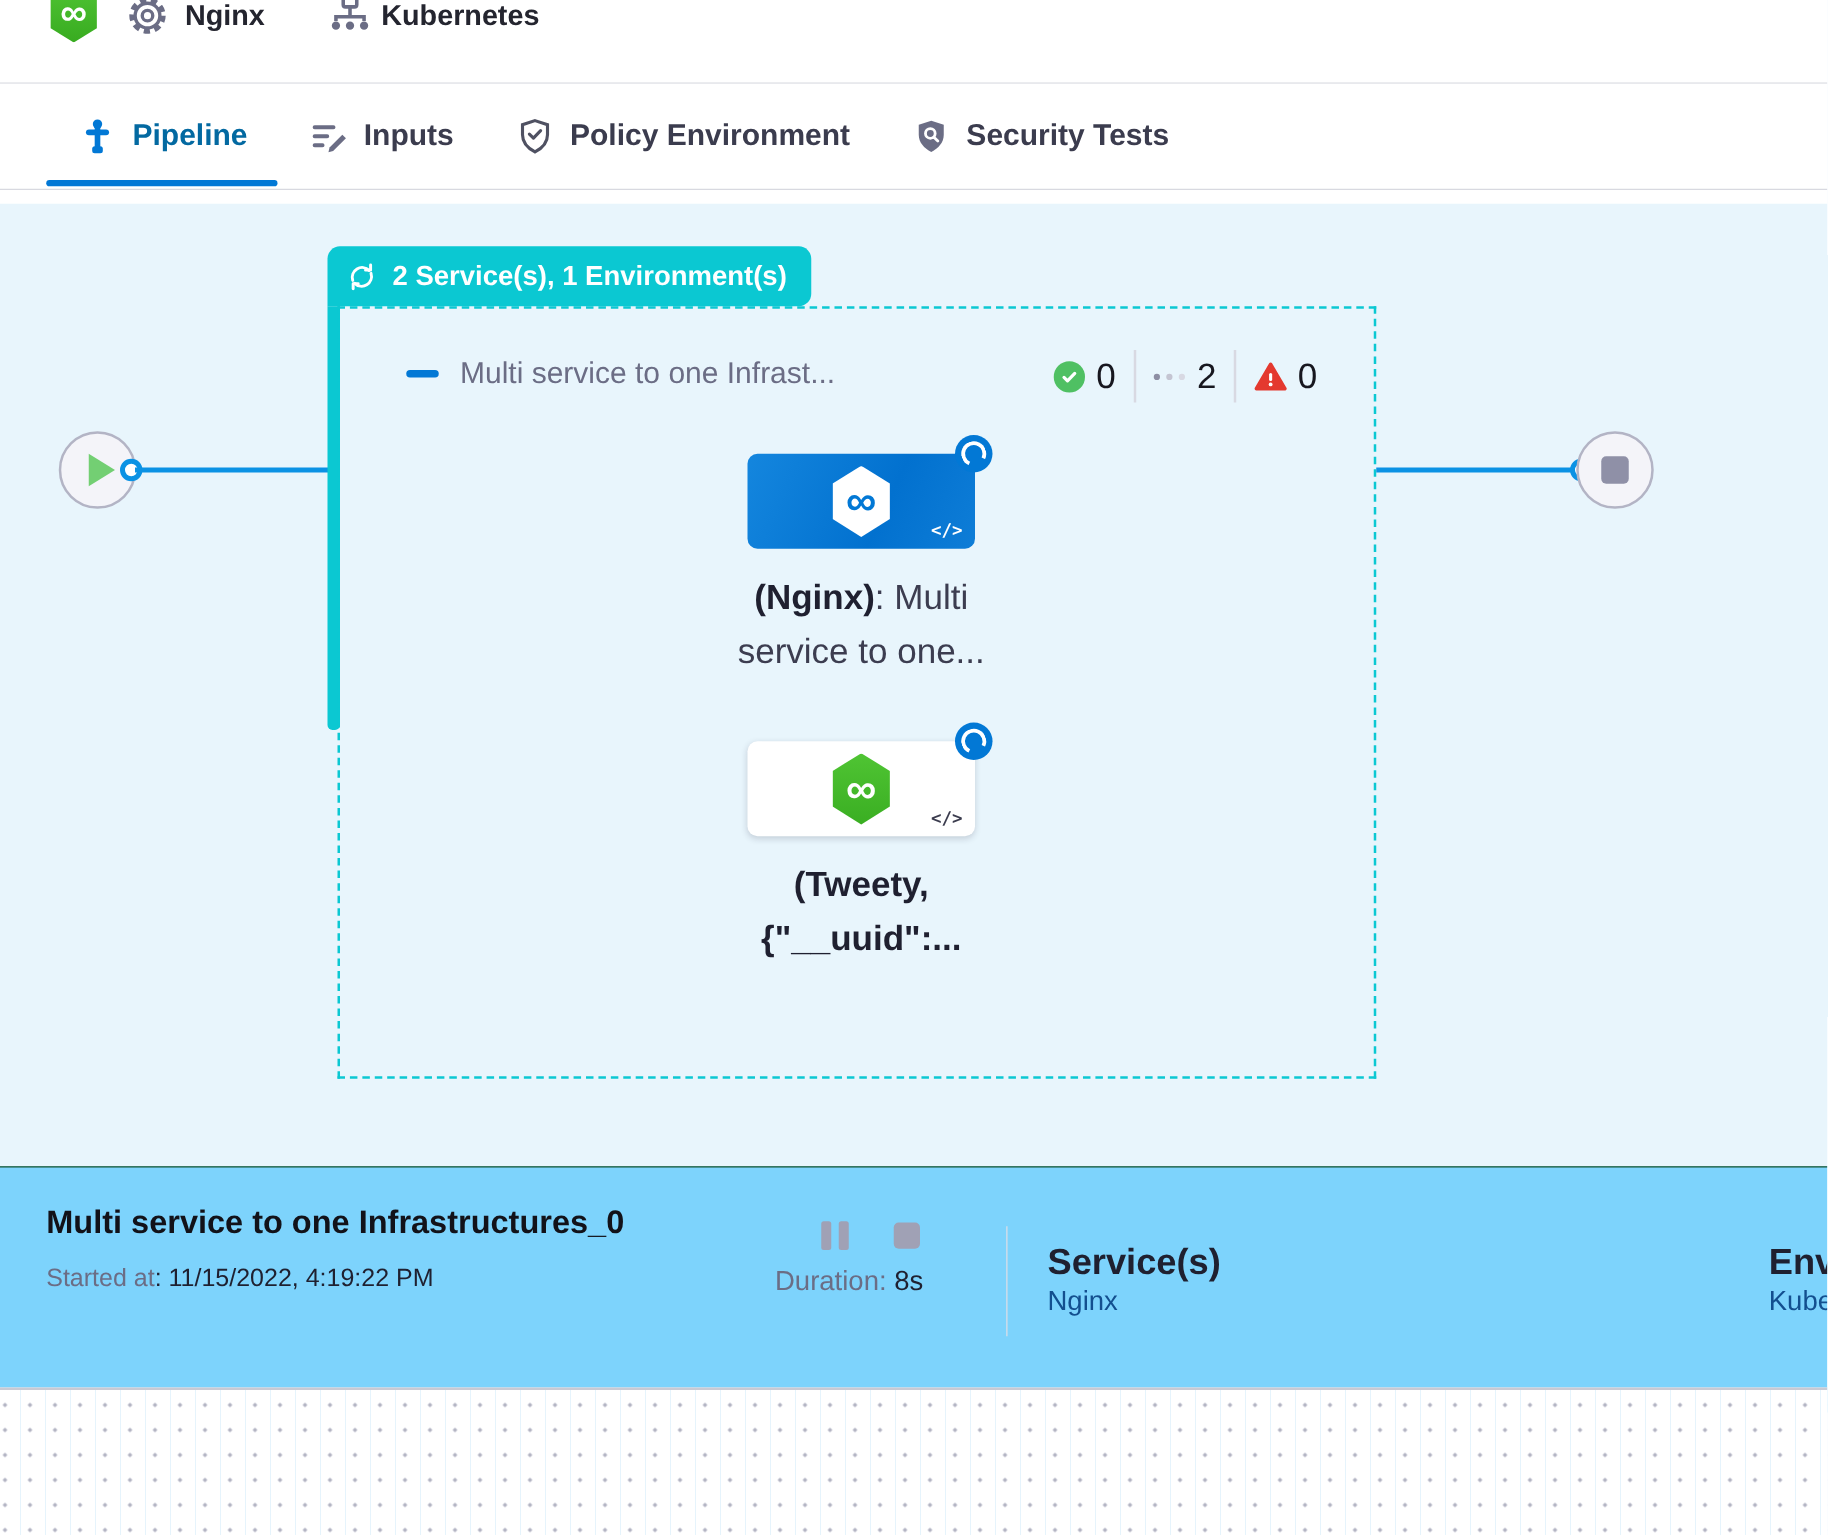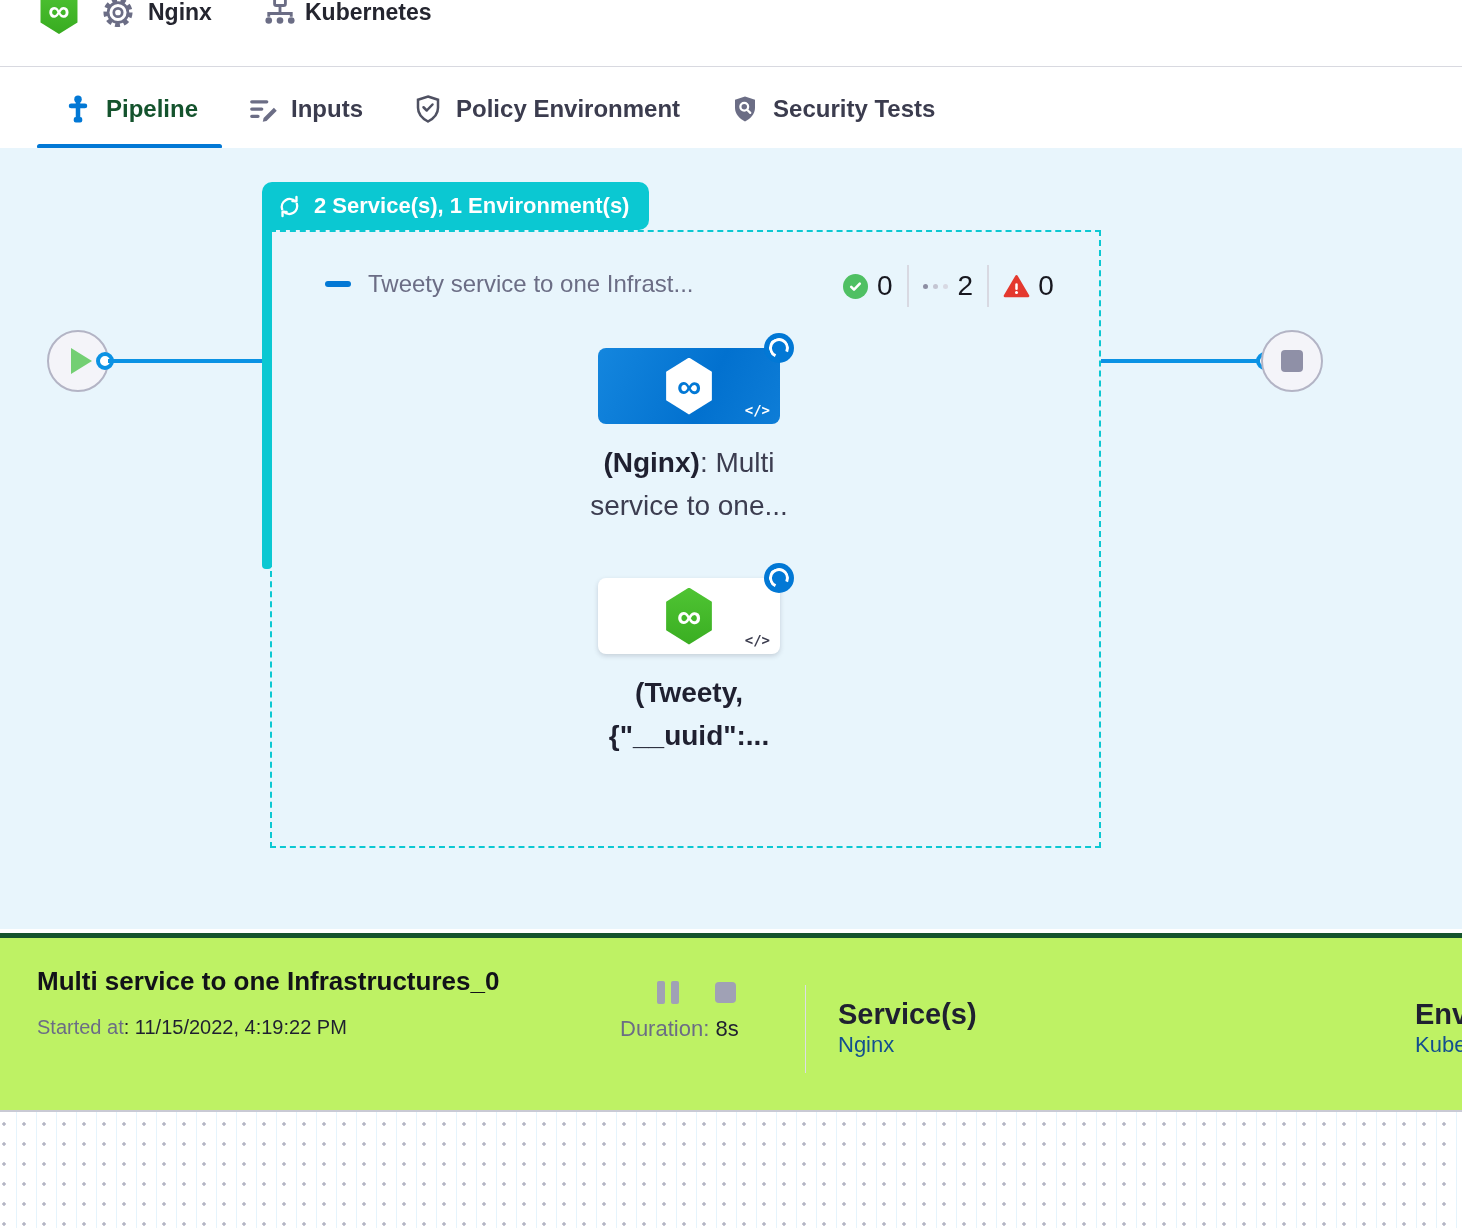--- a/index.html
+++ b/index.html
@@ -18,25 +18,25 @@
 
   .hex { display:flex; align-items:center; justify-content:center;
          clip-path:polygon(50% 0,94% 25%,94% 75%,50% 100%,6% 75%,6% 25%); }
   .hex span { font-weight:700; line-height:1; }
 
   
   .tabbar { position:absolute; left:0; top:67px; width:100%; height:85px; background:#fff; border-bottom:1px solid #d8d9e0; }
   .tabs { display:flex; align-items:center; height:100%; padding-left:63px; gap:50px; }
   .tab { display:flex; align-items:center; gap:13px; font-size:24px; font-weight:600; color:#3b3c4e; cursor:pointer; }
   .tab .ticon { width:30px; height:30px; flex:0 0 auto; }
-  .tab.active { color:#14532d; }
+  .tab.active { color:#0369a1; }
   .tab-underline { position:absolute; left:37px; bottom:2px; width:185px; height:5px; background:#0278d5; border-radius:4px; }
 
   
-  .canvas { position:absolute; left:0; top:148px; width:100%; height:781px; background:#e8f5fc; overflow:hidden; }
+  .canvas { position:absolute; left:0; top:163px; width:100%; height:781px; background:#e8f5fc; overflow:hidden; }
 
   .node-circle { position:absolute; width:62px; height:62px; border-radius:50%;
                  background:#f4f4f9; border:2px solid #b3b4c5; display:flex; align-items:center; justify-content:center; }
   .play-tri { width:0; height:0; border-left:21px solid #73cf73; border-top:13px solid transparent; border-bottom:13px solid transparent; margin-left:7px; }
   .stop-sq { width:22px; height:22px; border-radius:4px; background:#8f90a7; }
 
   .conn-dot { position:absolute; width:18px; height:18px; border-radius:50%; background:#fff; border:4px solid #0b92e4; }
   .conn-line { position:absolute; height:4px; background:#0b92e4; }
 
   .group-badge { position:absolute; left:262px; top:34px; height:48px; display:flex; align-items:center; gap:11px;
@@ -77,21 +77,21 @@
              display:flex; align-items:center; justify-content:center; }
   .spinner i { display:block; width:20px; height:20px; border-radius:50%;
                border:3px solid #fff; border-bottom-color:transparent; transform:rotate(-20deg); }
   .spinner.s1 { left:764px; top:185px; }
   .spinner.s2 { left:764px; top:415px; }
 
   .node-label { position:absolute; left:539px; width:300px; text-align:center; font-size:28px; color:#3c3d50; line-height:30px; }
   .node-label b { color:#1f2030; }
 
   
-  .summary { position:absolute; left:0; top:933px; width:100%; height:197px; background:#bef264; border-top:5px solid #14532d; }
+  .summary { position:absolute; left:0; top:933px; width:100%; height:197px; background:#7dd3fc; border-top:1px solid #14532d; }
   .sum-title { position:absolute; left:37px; top:28px; font-size:26px; font-weight:700; color:#121219; }
   .sum-row { position:absolute; left:37px; top:78px; font-size:20px; color:#1f2030; }
   .lbl-gray { color:#6b6d85; }
   .ctl { position:absolute; cursor:pointer; }
   .pause-ctl { left:657px; top:43px; display:flex; gap:6px; }
   .pause-ctl i { display:block; width:8px; height:23px; background:#a0a1b5; border-radius:2px; }
   .stop-ctl { left:715px; top:44px; width:21px; height:21px; background:#a0a1b5; border-radius:4px; }
   .duration-row { position:absolute; left:620px; top:78px; font-size:22px; color:#1f2030; }
   .sum-vdiv { position:absolute; left:805px; top:47px; width:1px; height:88px; background:#dddee6; }
   .sum-col-hdr { position:absolute; top:60px; font-size:29px; font-weight:700; color:#1f2030; white-space:nowrap; }
@@ -184,21 +184,21 @@
         <path d="M14.6 7.2h3.6V3.6"></path>
         <path d="M18.5 9.5a7 7 0 0 1-11.6 7.1"></path>
         <path d="M9.4 16.8H5.8v3.6"></path>
       </svg>
       <span>2 Service(s), 1 Environment(s)</span>
     </div>
     <div class="group-accent"></div>
     <div class="group-box"></div>
 
     <div class="stage-minus"></div>
-    <div class="stage-title">Tweety service to one Infrast...</div>
+    <div class="stage-title">Multi service to one Infrast...</div>
     <div class="stage-counts">
       <span class="check-circle">
         <svg viewBox="0 0 14 14" fill="none" stroke="#fff" stroke-width="2.4" stroke-linecap="round" stroke-linejoin="round">
             <path d="M3 7.4l2.6 2.6L11 4.4"></path>
           </svg>
       </span>
       <span class="num">0</span>
       <span class="vdiv"></span>
       <span class="dots-icon">
           <i></i>

